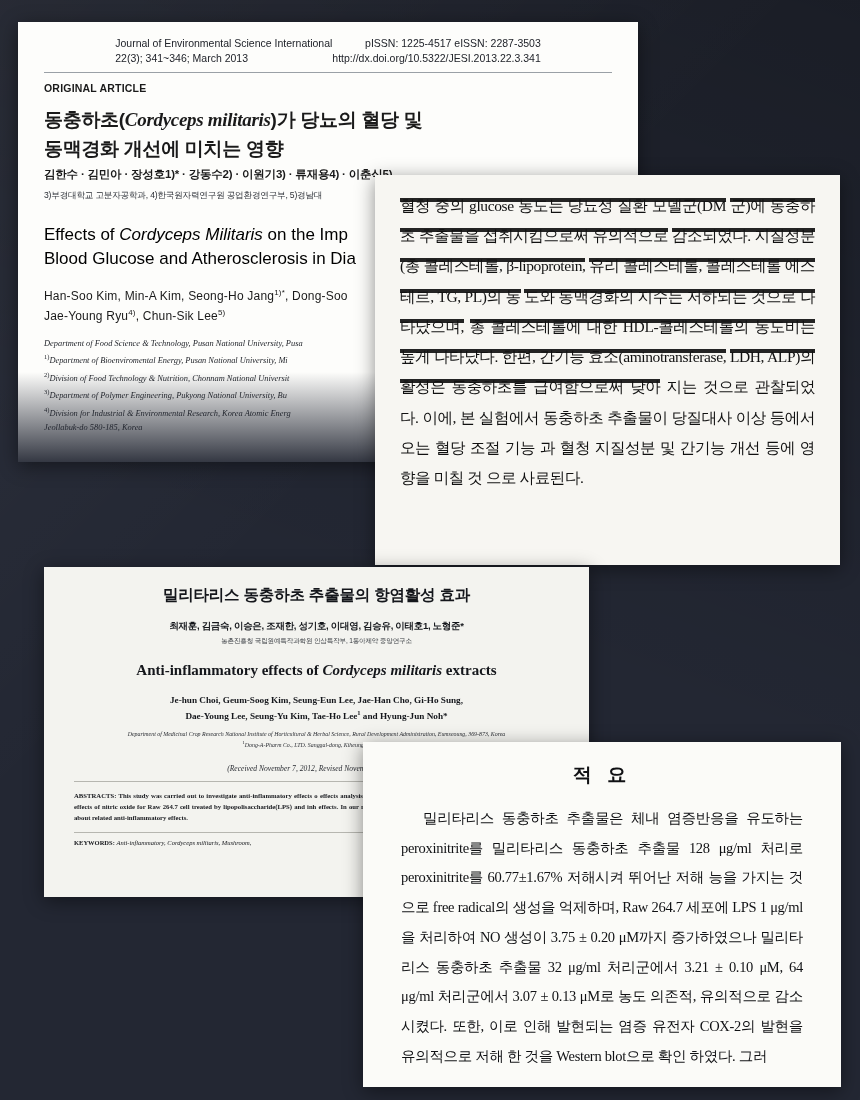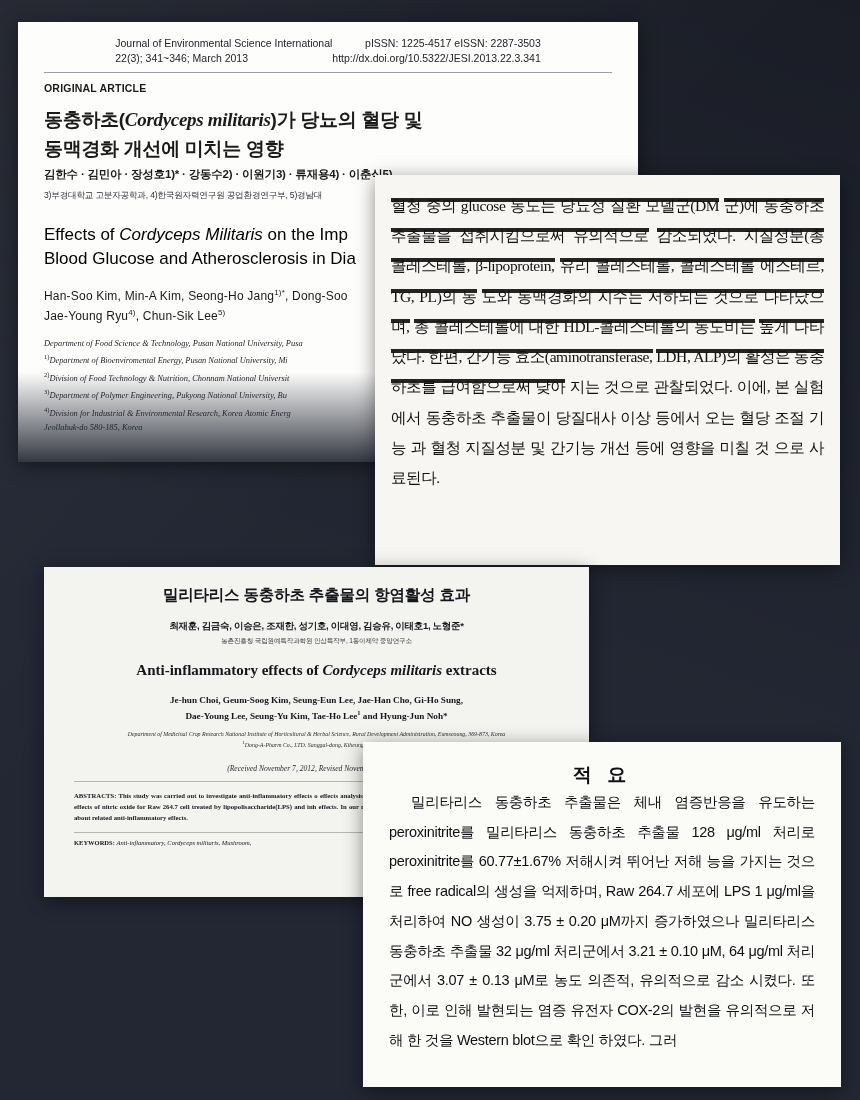--- a/index.html
+++ b/index.html
@@ -109,21 +109,21 @@
     background: linear-gradient(to bottom, rgba(253,253,251,0), rgba(35,39,51,0.92));
   }
 
   
   #panel-abstract-ko {
     left: 375px;
     top: 175px;
     width: 465px;
     height: 390px;
     background: #f7f6f2;
-    padding: 16px 16px;
+    padding: 16px 25px;
     color: #111;
   }
   #panel-abstract-ko p {
     margin: 0;
     font-size: 15.5px;
     line-height: 1.95;
     letter-spacing: -0.4px;
     text-align: justify;
     font-family: "Liberation Serif", serif;
   }
@@ -228,29 +228,30 @@
     height: 345px;
     background: #fbfbf8;
     padding: 20px 26px;
     color: #101114;
   }
   .sum-title {
     text-align: center;
     font-size: 19px;
     font-weight: bold;
     letter-spacing: 5px;
+    margin-bottom: 16px;
   }
   .sum-body {
-    font-family: Liberation Sans, sans-serif;
+    font-family: Liberation Serif, serif;
     font-size: 14.5px;
     line-height: 2.05;
     letter-spacing: -0.3px;
     text-align: justify;
     text-indent: 22px;
-    margin: 0;
+    margin: 12px;
   }
 </style>
 </head>
 <body>
 
 <div class="bg-sheen"></div>
 
 <div class="panel" id="panel-article-1">
   <div class="jr-head">
     <div class="left">

